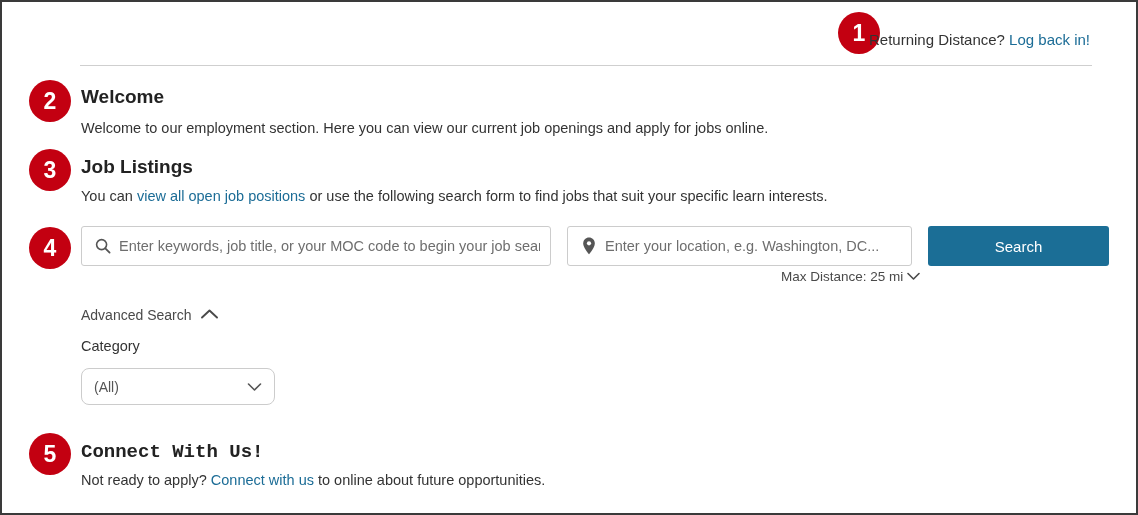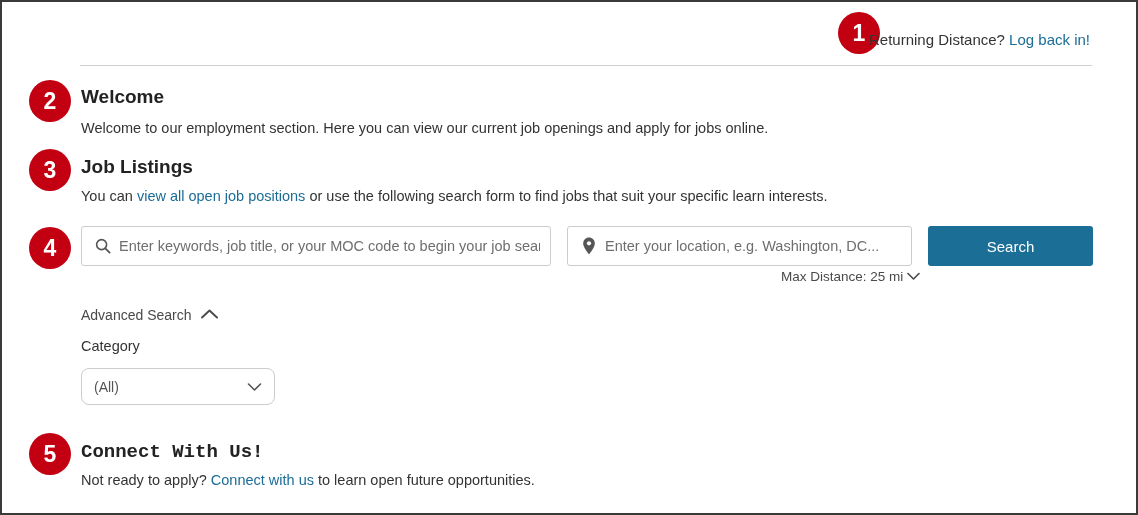--- a/index.html
+++ b/index.html
@@ -121,21 +121,21 @@
     color: #333333;
     background: transparent;
     padding: 0 0 0 5px;
   }
   .field .fval::placeholder { color: #6e6e6e; opacity: 1; }
 
   .search-btn {
     position: absolute;
     left: 926px;
     top: 224px;
-    width: 165px;
+    width: 181px;
     height: 40px;
     background: #1b6e96;
     color: #ffffff;
     border: none;
     border-radius: 3px;
     font-family: "Liberation Sans", sans-serif;
     font-size: 15px;
     cursor: pointer;
   }
 
@@ -272,15 +272,15 @@
       <svg width="15" height="10" viewBox="0 0 15 10" aria-hidden="true">
         <polyline points="1.5,2 7.5,8 13.5,2" fill="none" stroke="#555555" stroke-width="1.6" stroke-linecap="round" stroke-linejoin="round"></polyline>
       </svg>
     </span>
   </div>
 
   <div class="badge badge-5">
     <span>5</span>
   </div>
   <div class="sec-title t-connect">Connect With Us!</div>
-  <div class="sec-text p-connect"><span>Not ready to apply? </span><a class="link" href="#">Connect with us</a><span> to learn open future opportunities.</span></div>
+  <div class="sec-text p-connect"><span>Not ready to apply? </span><a class="link" href="#">Connect with us</a><span> to online about future opportunities.</span></div>
 
 </div>
 
 </body></html>

